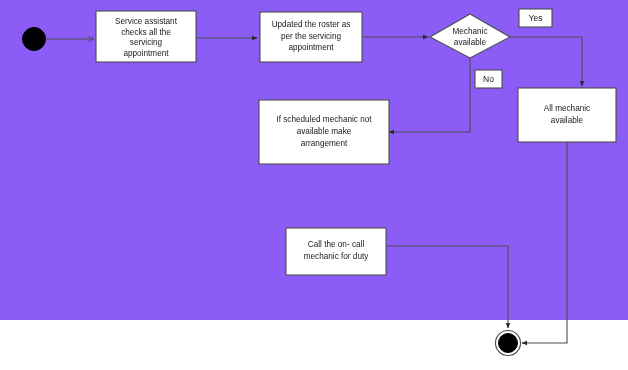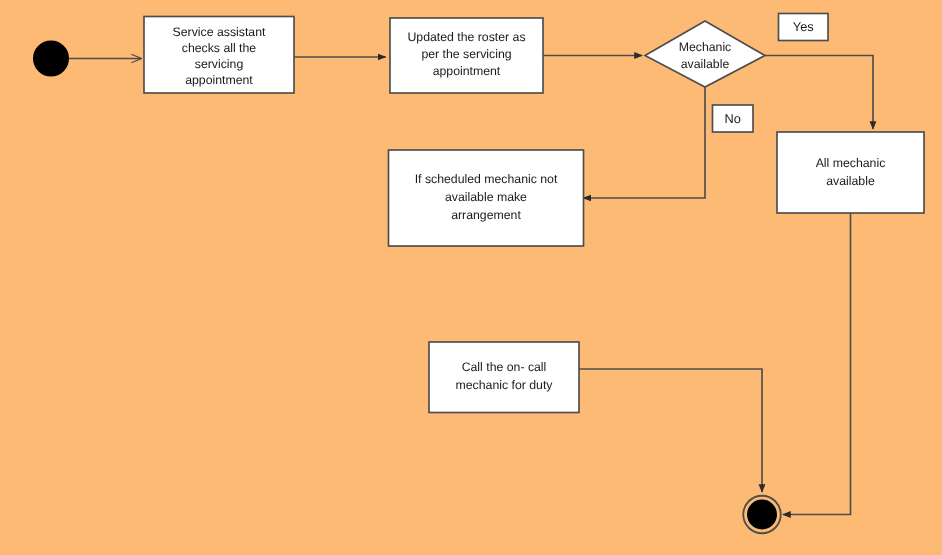--- a/index.html
+++ b/index.html
@@ -10,22 +10,22 @@
   }
   body {
     width: 628px;
     height: 370px;
     overflow: hidden;
     font-family: "Liberation Sans", sans-serif;
   }
   #diagram-canvas {
     position: relative;
     width: 628px;
-    height: 370px;
-    background: #fdba74;
+    height: 320px;
+    background: #8b5cf6;
   }
   svg.flow-svg {
     position: absolute;
     top: 0;
     left: 0;
     width: 628px;
     height: 370px;
     display: block;
   }
   .node-shape {

